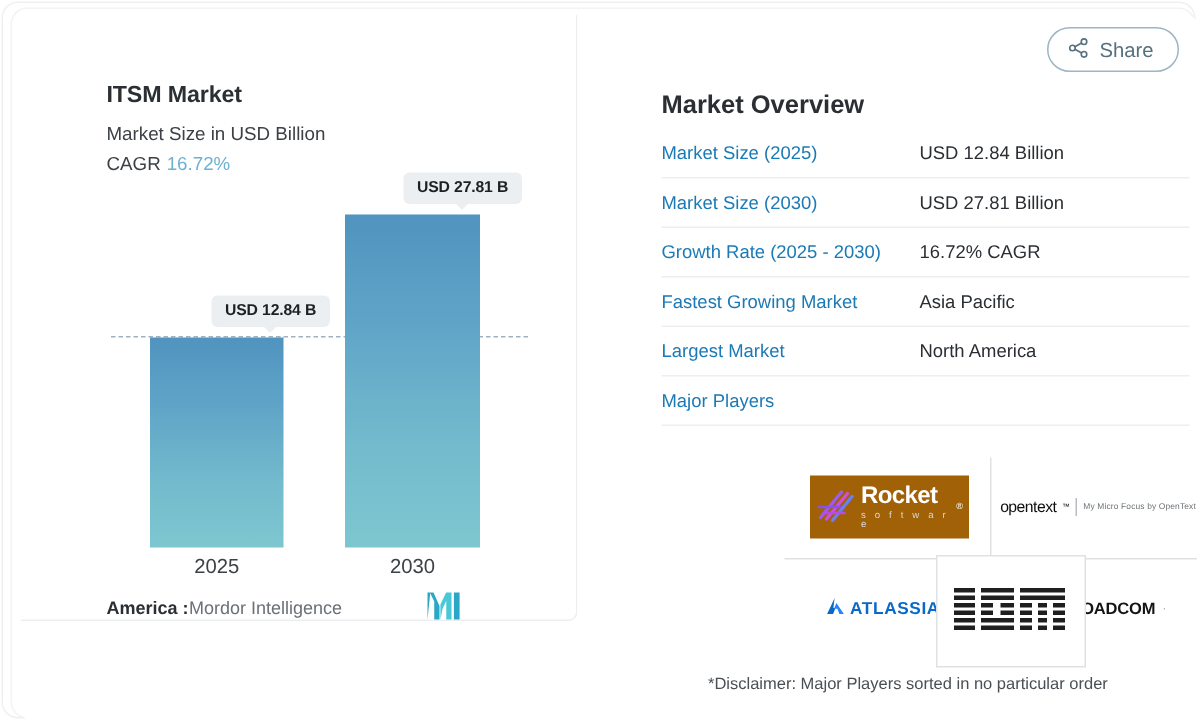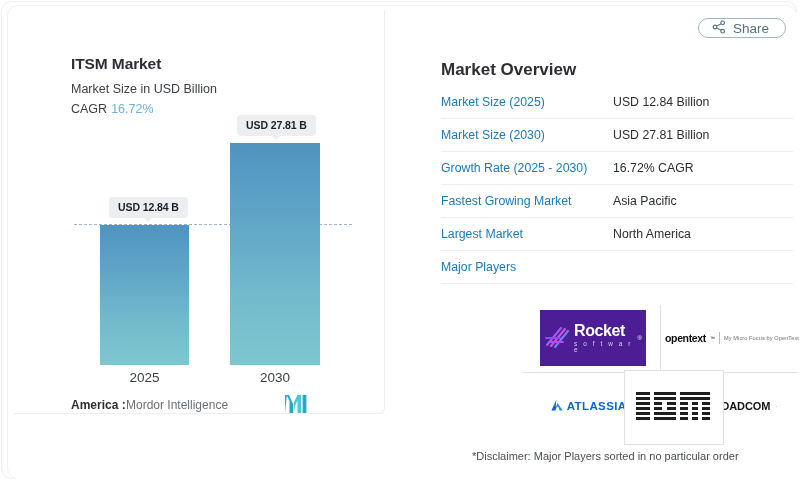--- a/index.html
+++ b/index.html
@@ -111,20 +111,21 @@
   .value-badge {
     position: absolute;
     background: #eceff1;
     color: #1c2024;
     font-size: 10.5px;
     font-weight: bold;
     padding: 4px 9px 5px 9px;
     border-radius: 4px;
     white-space: nowrap;
     letter-spacing: -0.1px;
+    margin-left: 32px;
   }
   .value-badge::after {
     content: "";
     position: absolute;
     left: 50%;
     bottom: -4px;
     margin-left: -4px;
     width: 0; height: 0;
     border-left: 4px solid transparent;
     border-right: 4px solid transparent;
@@ -186,21 +187,21 @@
     width: 387px;
     height: 472px;
   }
 
   #share-button {
     position: absolute;
     right: 14px; top: 8px;
     display: flex;
     align-items: center;
     gap: 7px;
-    height: 20px;
+    height: 30px;
     padding: 0 16px 0 13px;
     border: 1px solid #9eb5c4;
     border-radius: 15px;
     background: #ffffff;
     color: #56707f;
     font-size: 13.5px;
     cursor: pointer;
     font-family: "Liberation Sans", sans-serif;
   }
 
@@ -256,22 +257,22 @@
     align-items: center;
     justify-content: center;
   }
   #cell-rocket   { left: 10px;  top: 6px;  width: 120px; height: 54px; }
   #cell-opentext { left: 145px; top: 6px;  width: 128px; height: 54px; }
   #cell-atlassian{ left: 10px;  top: 74px; width: 120px; height: 54px; }
   #cell-broadcom { left: 145px; top: 74px; width: 128px; height: 54px; }
 
   
   #rocket-logo {
-    background: #4c1d95;
-    width: 106px; height: 56px;
+    background: #a16207;
+    width: 106px; height: 42px;
     display: flex;
     align-items: center;
     justify-content: flex-end;
     gap: 4px;
     padding: 0 4px;
   }
   #rocket-mark {
     flex: 0 0 auto;
   }
   #rocket-text {
@@ -299,21 +300,21 @@
 
   
   #opentext-logo {
     display: flex;
     align-items: center;
     gap: 4px;
     white-space: nowrap;
   }
   #opentext-word {
     font-size: 10.5px;
-    font-weight: bold;
+    font-weight: normal;
     color: #0d0d0d;
     letter-spacing: -0.35px;
   }
   #opentext-tm { font-size: 5px; vertical-align: super; color: #0d0d0d; }
   #opentext-divider {
     width: 1px; height: 12px;
     background: #b9bcbf;
   }
   #opentext-tag {
     font-size: 5.6px;

